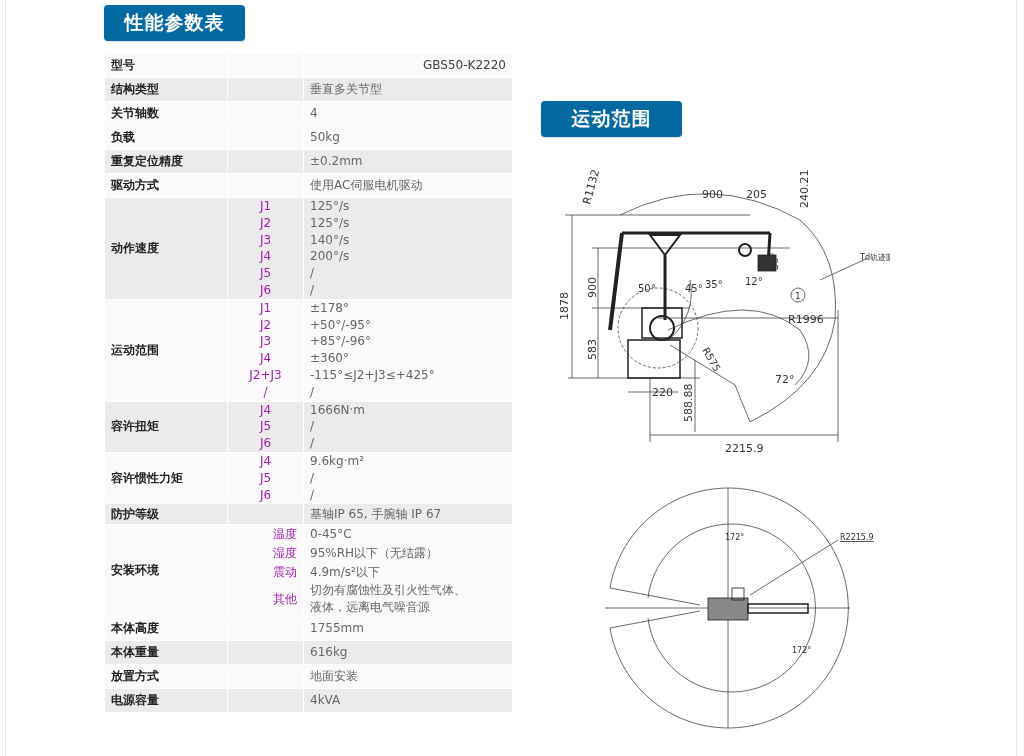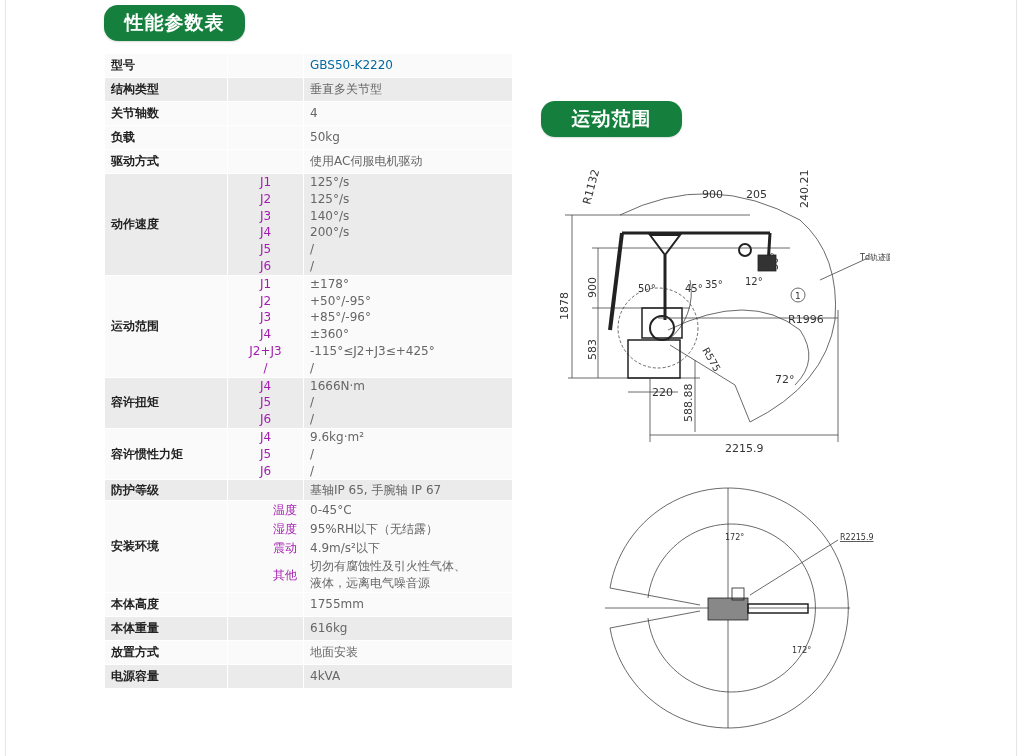--- a/index.html
+++ b/index.html
@@ -6,41 +6,41 @@
   body {
     width:1024px; height:756px; overflow:hidden; position:relative;
     background:#ffffff;
     font-family: "DejaVu Sans", "Liberation Sans", sans-serif;
     color:#333;
   }
   .page-border { position:absolute; left:5px; top:0; width:1px; height:756px; background:#e6e6e6; }
   .page-border.right { left:1016px; }
 
   .title-badge {
-    position:absolute; background:#15803d; color:#fff; border-radius:14px;
+    position:absolute; background:#0369a1; color:#fff; border-radius:4px;
     font-weight:bold; display:flex; align-items:center; justify-content:center;
     box-shadow: 0 1px 2px rgba(0,0,0,0.15);
   }
   .title-spec { left:104px; top:5px; width:141px; height:36px; font-size:19px; letter-spacing:1px; }
   .title-motion { left:541px; top:101px; width:141px; height:36px; font-size:19px; letter-spacing:1px; }
 
   table.spec {
     position:absolute; left:104px; top:53px; width:409px;
     border-collapse:collapse; font-size:12px; table-layout:fixed;
   }
   table.spec td { padding:0 6px; border:1px solid #ffffff; vertical-align:middle; line-height:16.7px; }
   table.spec tr.g td { background:#ebebeb; }
   table.spec tr.w td { background:#fafafa;margin-left:40px; }
   .c-label { width:123px; font-weight:bold; color:#222; }
   .c-sub { width:76px; color:#a21caf; }
   .c-val { color:#666; }
   .sub-list div, .val-list div { line-height:16.8px; }
   .sub-list { text-align:center; }
   .sub-list.env div { text-align:right; padding-left:4px; }
-  .val-model { text-align:left; color:#0369a1; font-weight:normal; }
+  .val-model { text-align:right; color:#404040; font-weight:normal; }
 
   .diagram { position:absolute; left:550px; top:160px; width:340px; height:300px; }
   .topview { position:absolute; left:600px; top:480px; width:280px; height:276px; }
 </style>
 </head>
 <body>
 
 <div class="page-border"></div>
 <div class="page-border right"></div>
 
@@ -65,20 +65,25 @@
     </tr>
     <tr class="w" style="height:24px">
       <td class="c-label">关节轴数</td>
       <td></td>
       <td class="c-val">4</td>
     </tr>
     <tr class="w" style="height:24px">
       <td class="c-label">负载</td>
       <td></td>
       <td class="c-val">50kg</td>
+    </tr>
+    <tr class="g" style="height:24px">
+      <td class="c-label">重复定位精度</td>
+      <td></td>
+      <td class="c-val">±0.2mm</td>
     </tr>
     <tr class="w" style="height:24px">
       <td class="c-label">驱动方式</td>
       <td></td>
       <td class="c-val">使用AC伺服电机驱动</td>
     </tr>
 
     <tr class="g">
       <td class="c-label">动作速度</td>
       <td class="c-sub">

